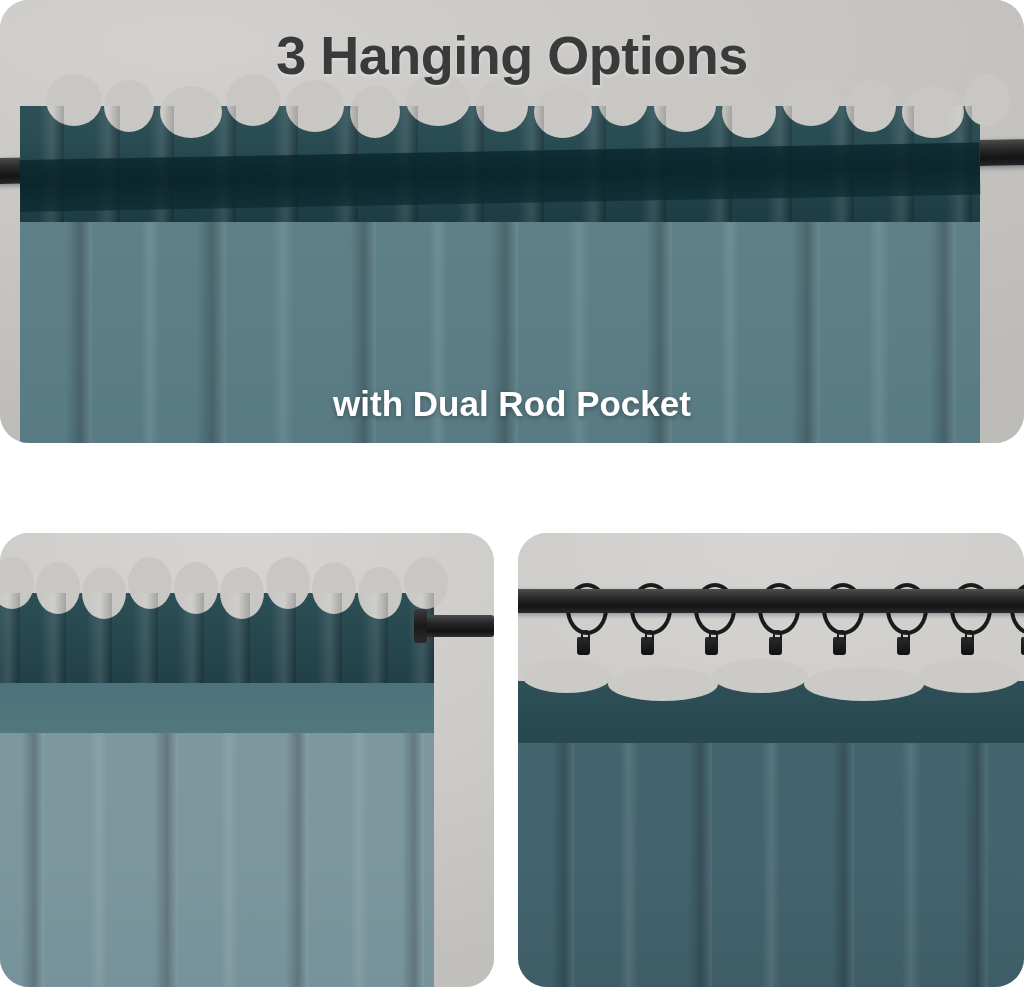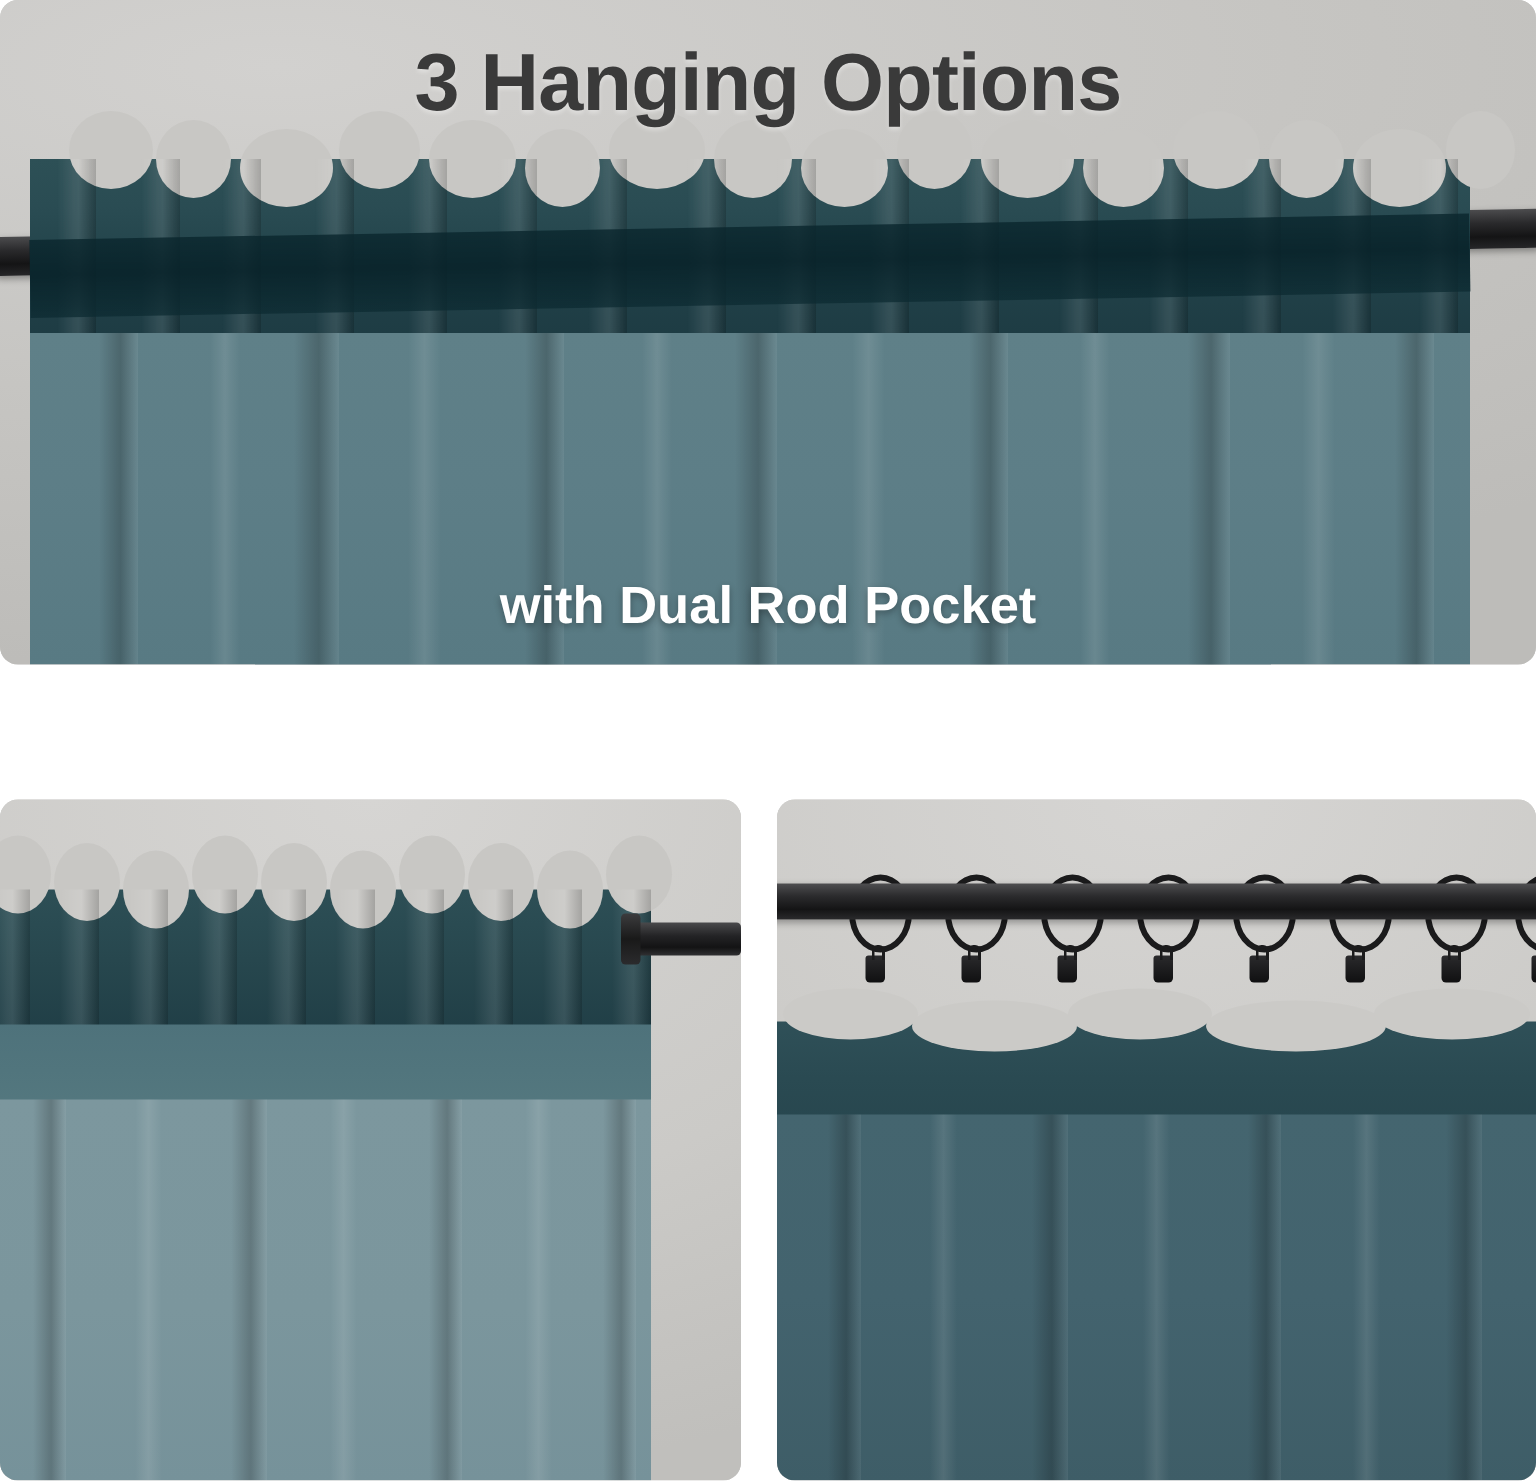--- a/index.html
+++ b/index.html
@@ -20,21 +20,21 @@
     position: relative;
     width: 1024px;
     height: 987px;
     background: #ffffff;
   }
 
   
   .panel {
     position: absolute;
     overflow: hidden;
-    border-radius: 12px;
+    border-radius: 29px;
     background: #c9c8c6;
   }
 
   
   #panel-top {
     left: 0px;
     top: 0px;
     width: 1024px;
     height: 443px;
   }

